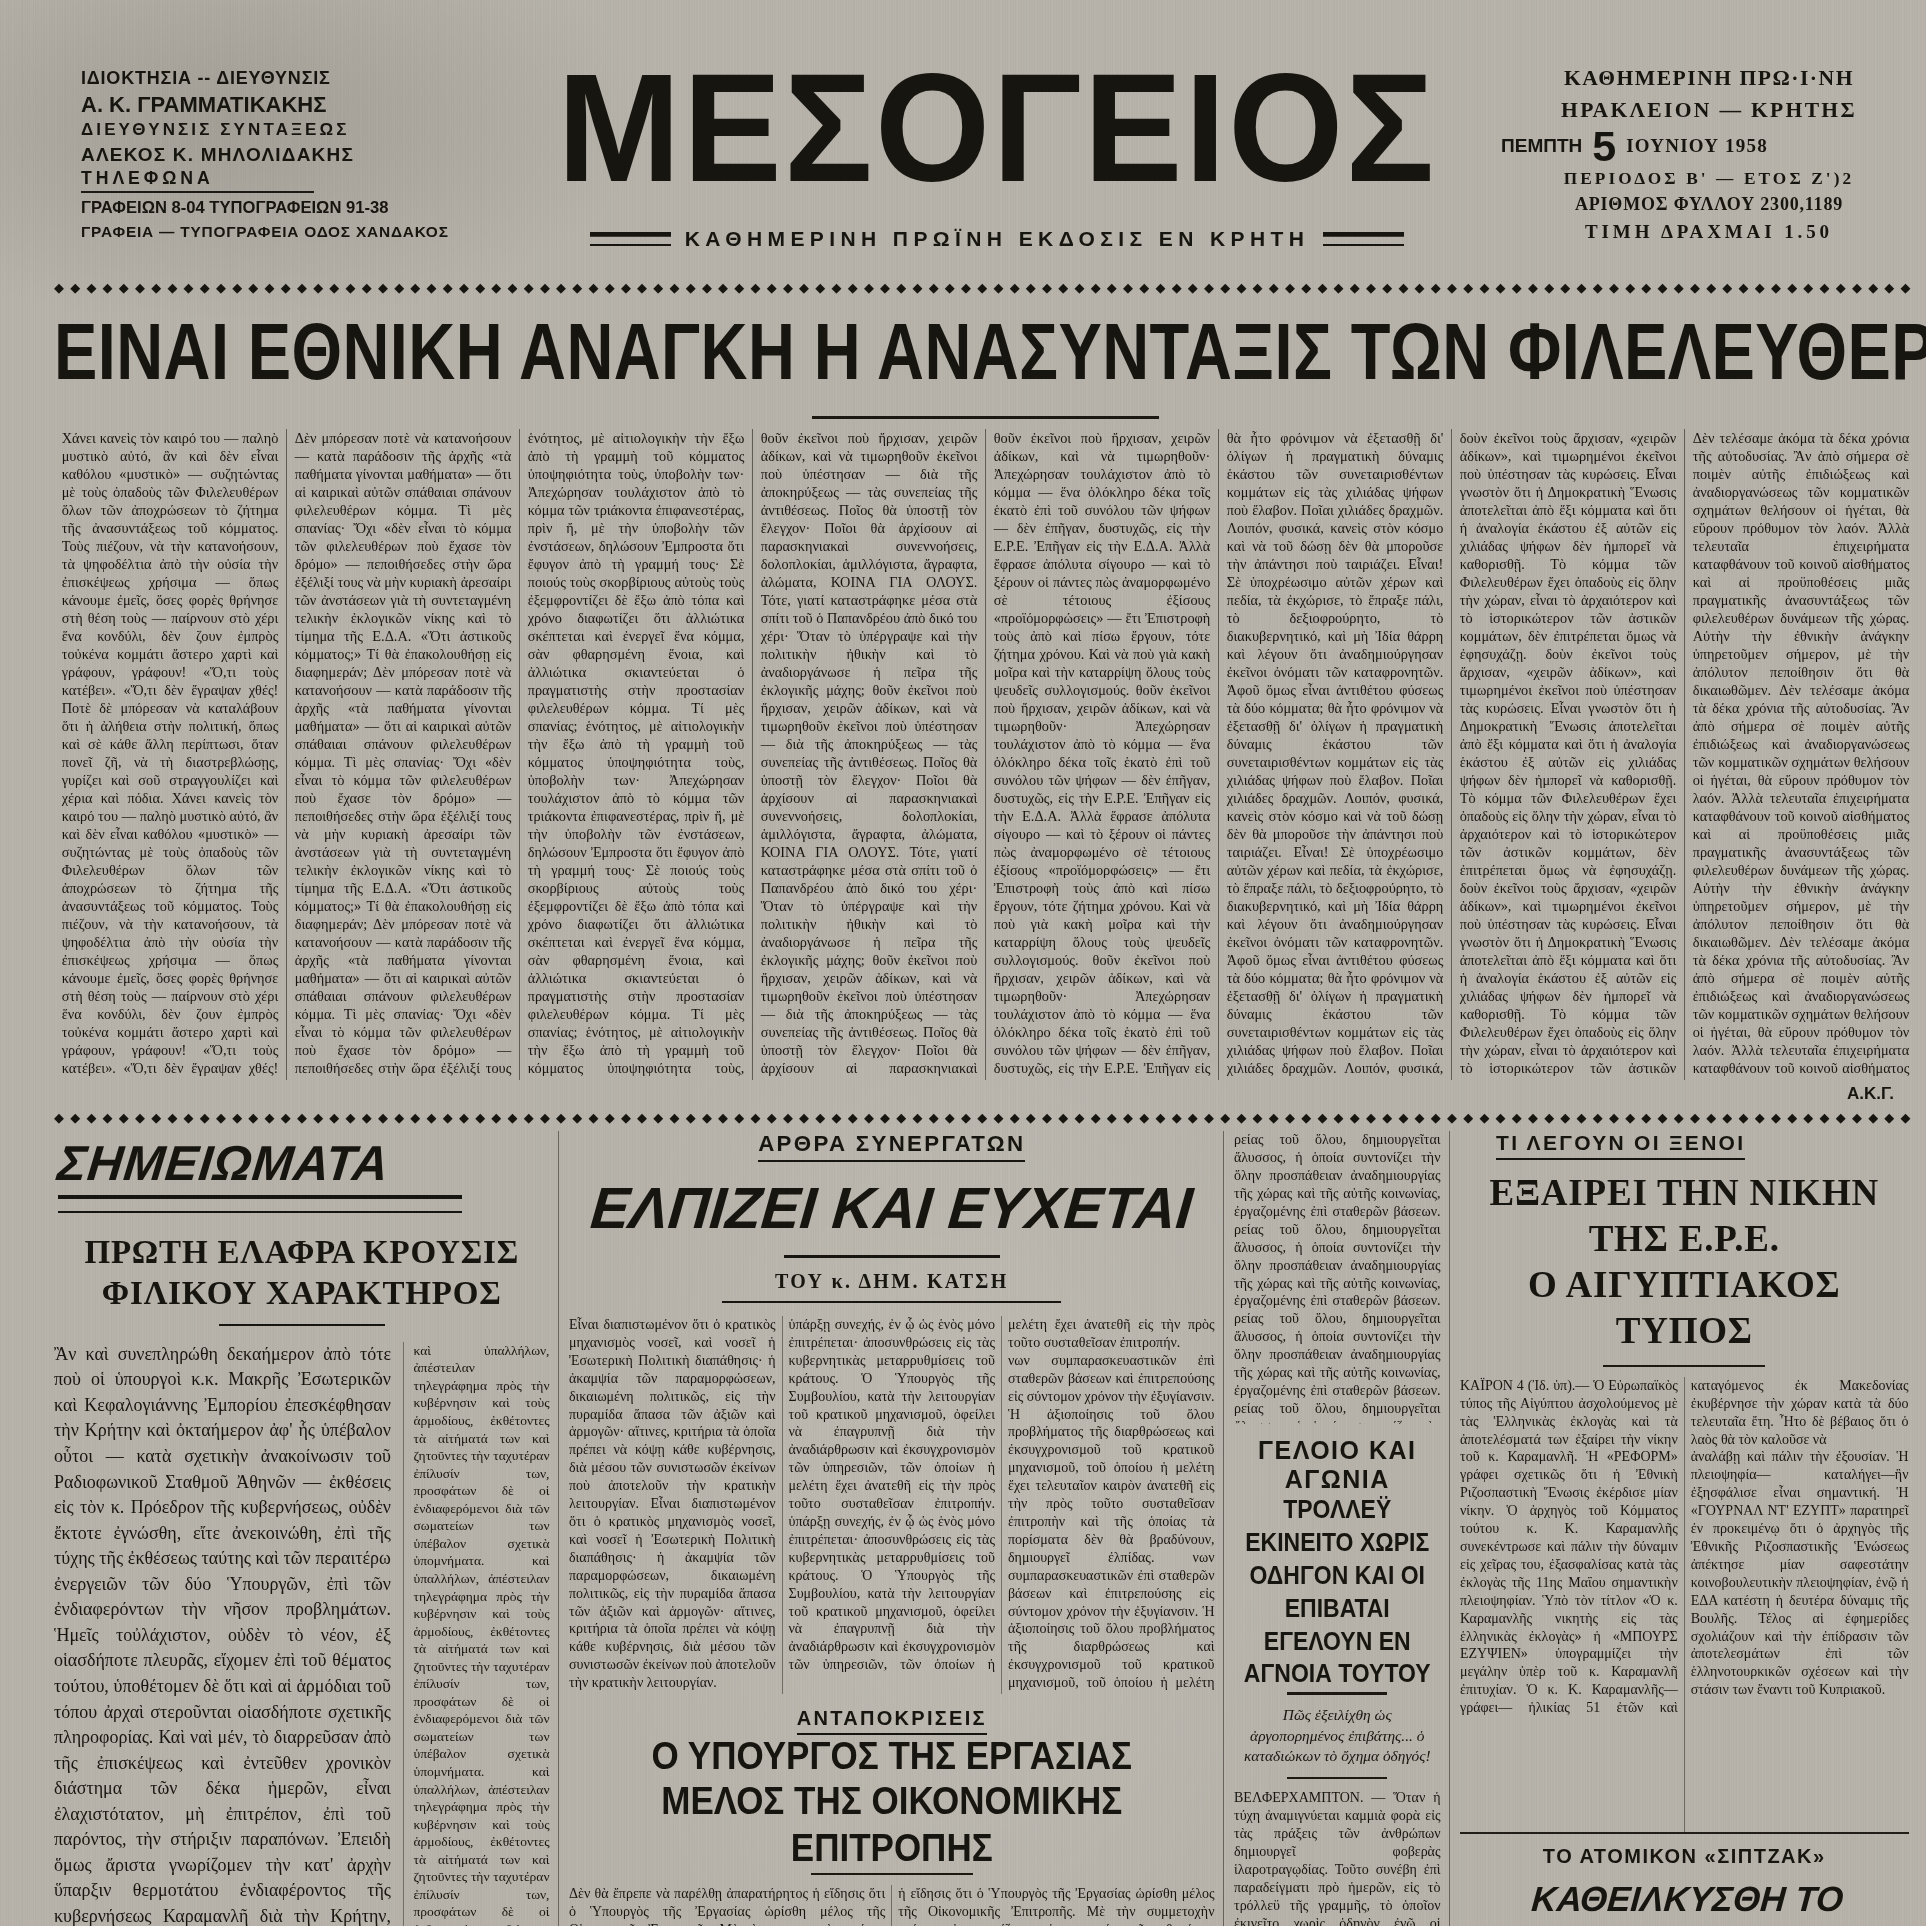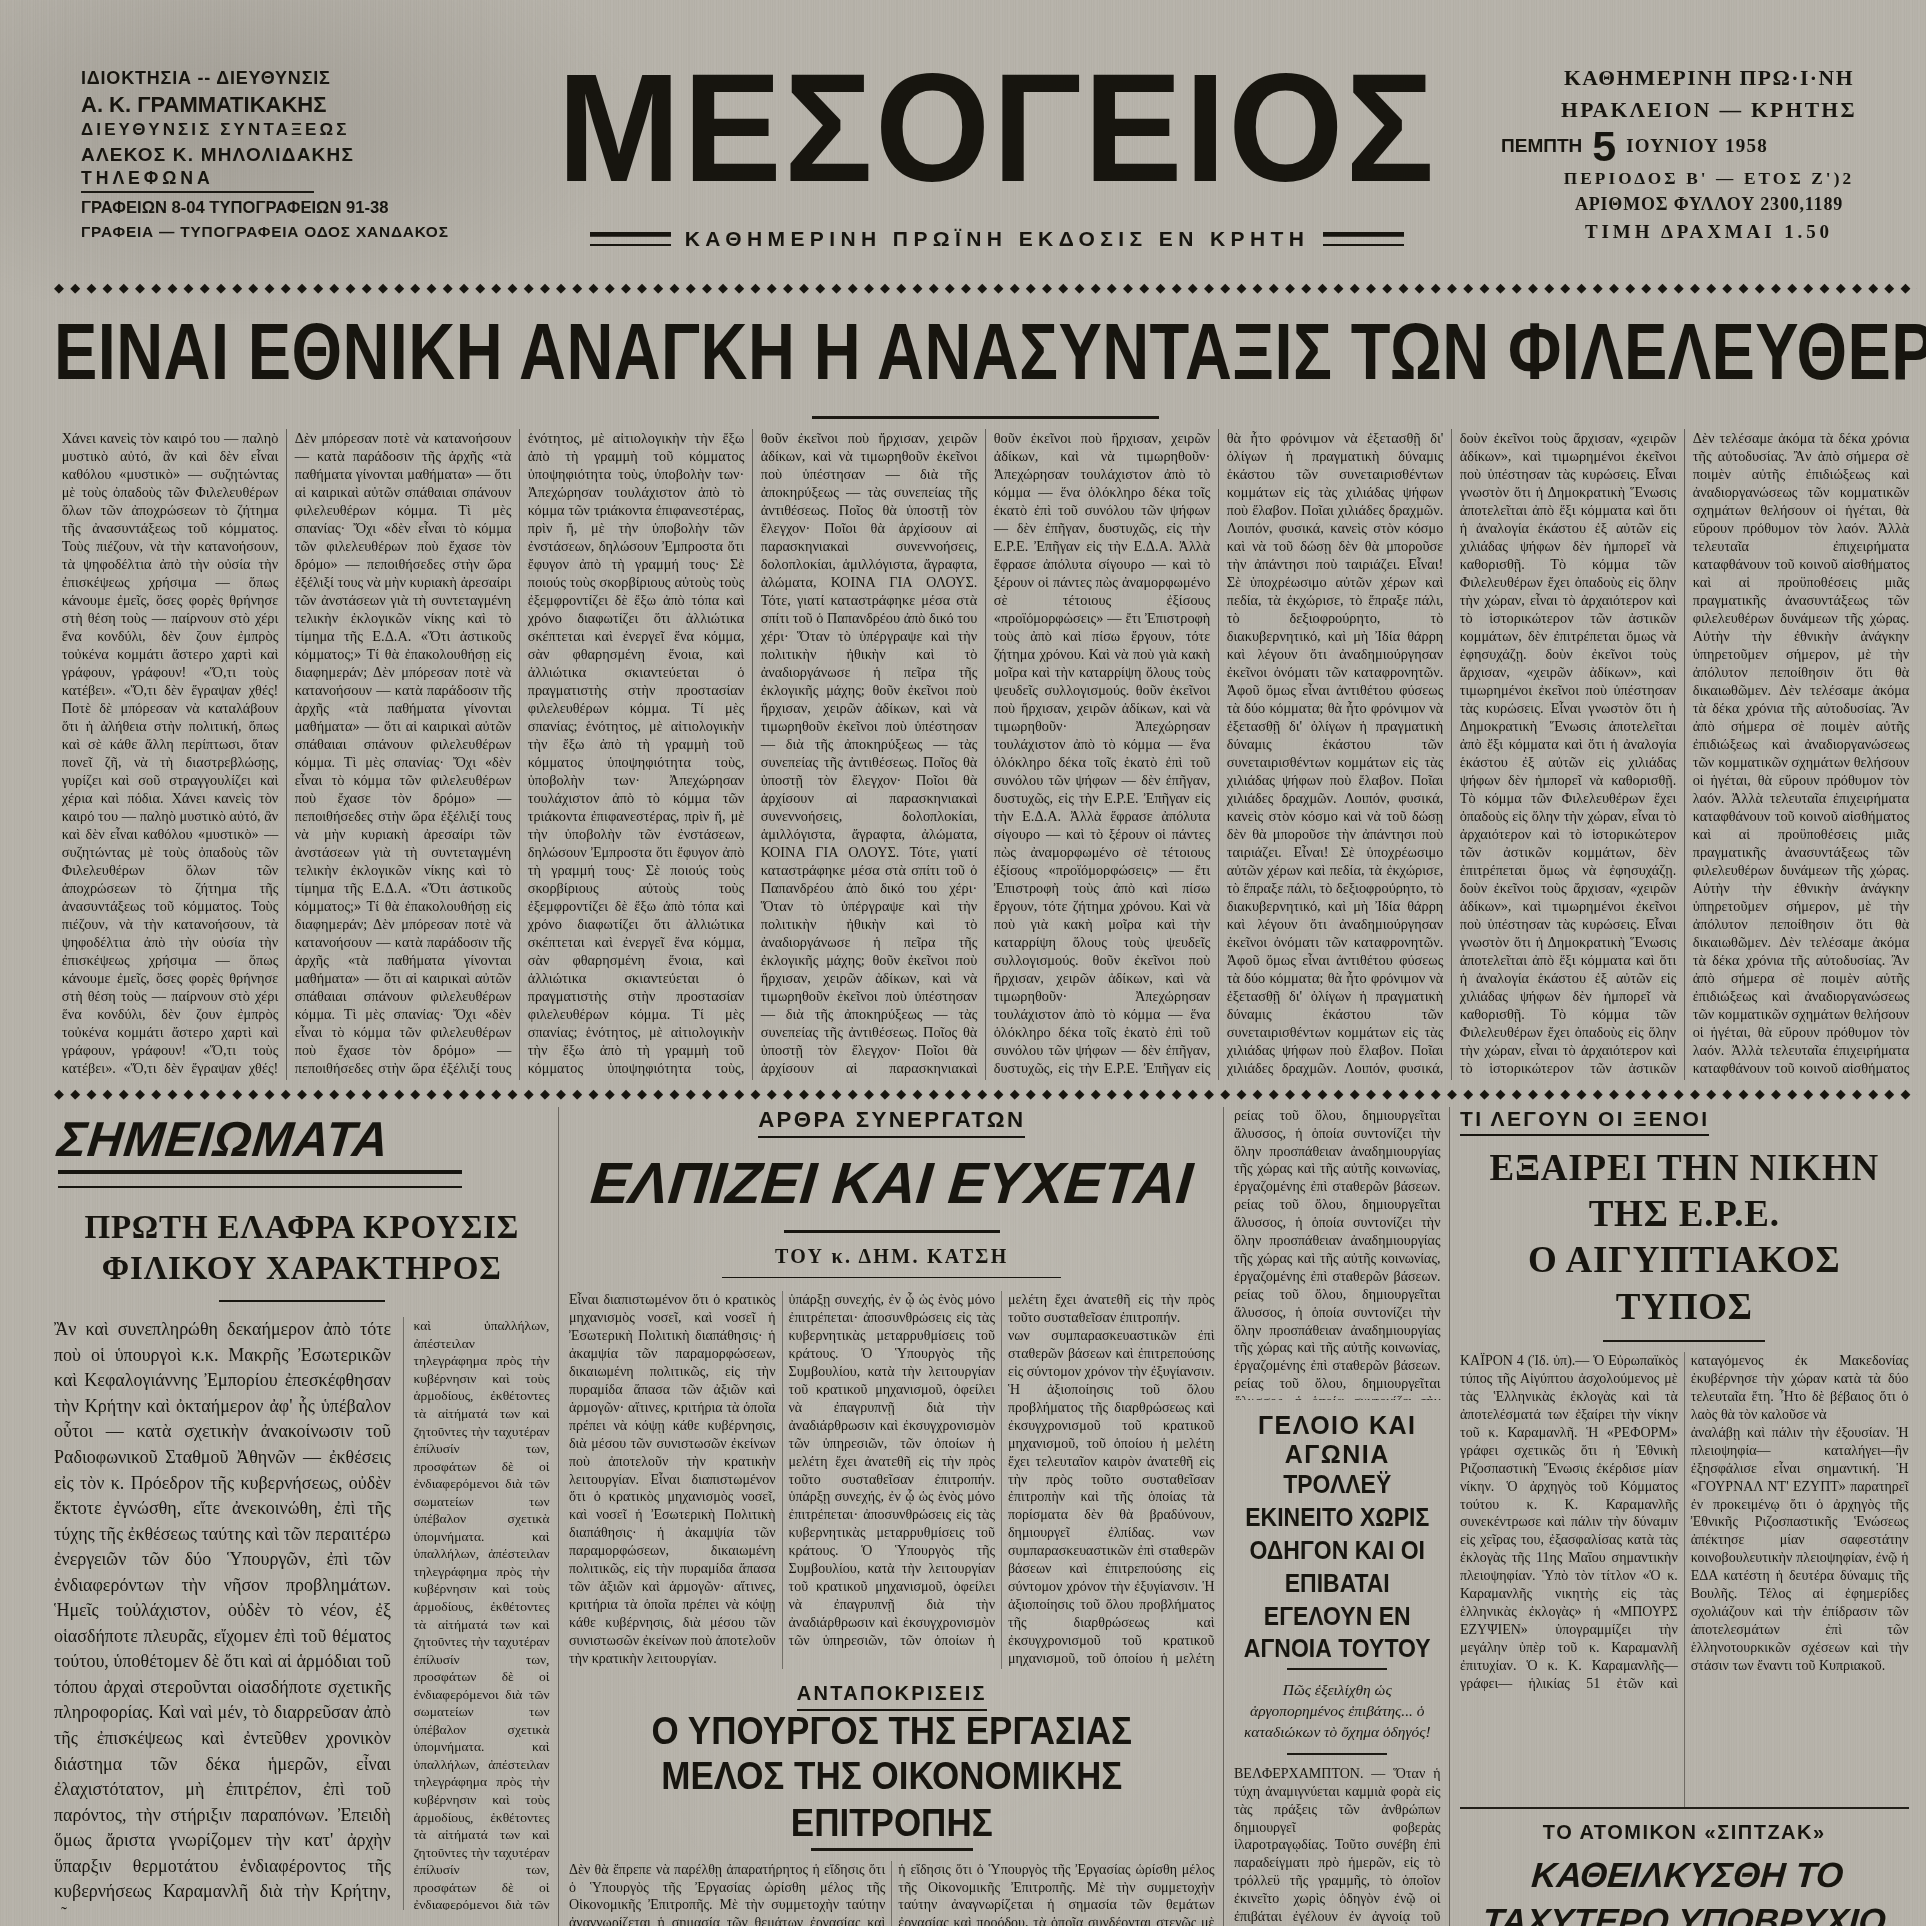--- a/index.html
+++ b/index.html
@@ -127,20 +127,21 @@
     <div class="lead-cols">
       <div class="col">Χάνει κανεὶς τὸν καιρό του — παληὸ μυστικὸ αὐτό, ἂν καὶ δὲν εἶναι καθόλου «μυστικὸ» — συζητώντας μὲ τοὺς ὀπαδοὺς τῶν Φιλελευθέρων ὅλων τῶν ἀποχρώσεων τὸ ζήτημα τῆς ἀνασυντάξεως τοῦ κόμματος. Τοὺς πιέζουν, νὰ τὴν κατανοήσουν, τὰ ψηφοδέλτια ἀπὸ τὴν οὐσία τὴν ἐπισκέψεως χρήσιμα — ὅπως κάνουμε ἐμεῖς, ὅσες φορὲς θρήνησε στὴ θέση τοὺς — παίρνουν στὸ χέρι ἕνα κονδύλι, δὲν ζουν ἐμπρὸς τοὐκένα κομμάτι ἄστερο χαρτὶ καὶ γράφουν, γράφουν! «Ὅ,τι τοὺς κατέβει». «Ὅ,τι δὲν ἔγραψαν χθές! Ποτὲ δὲ μπόρεσαν νὰ καταλάβουν ὅτι ἡ ἀλήθεια στὴν πολιτική, ὅπως καὶ σὲ κάθε ἄλλη περίπτωσι, ὅταν πονεῖ ζῆ, νὰ τὴ διαστρεβλώσῃς, γυρίζει καὶ σοῦ στραγγουλίζει καὶ χέρια καὶ πόδια.  Χάνει κανεὶς τὸν καιρό του — παληὸ μυστικὸ αὐτό, ἂν καὶ δὲν εἶναι καθόλου «μυστικὸ» — συζητώντας μὲ τοὺς ὀπαδοὺς τῶν Φιλελευθέρων ὅλων τῶν ἀποχρώσεων τὸ ζήτημα τῆς ἀνασυντάξεως τοῦ κόμματος. Τοὺς πιέζουν, νὰ τὴν κατανοήσουν, τὰ ψηφοδέλτια ἀπὸ τὴν οὐσία τὴν ἐπισκέψεως χρήσιμα — ὅπως κάνουμε ἐμεῖς, ὅσες φορὲς θρήνησε στὴ θέση τοὺς — παίρνουν στὸ χέρι ἕνα κονδύλι, δὲν ζουν ἐμπρὸς τοὐκένα κομμάτι ἄστερο χαρτὶ καὶ γράφουν, γράφουν! «Ὅ,τι τοὺς κατέβει». «Ὅ,τι δὲν ἔγραψαν χθές! Ποτὲ δὲ μπόρεσαν νὰ καταλάβουν ὅτι ἡ ἀλήθεια στὴν πολιτική, ὅπως καὶ σὲ κάθε ἄλλη περίπτωσι, ὅταν πονεῖ ζῆ, νὰ τὴ διαστρεβλώσῃς, γυρίζει καὶ σοῦ στραγγουλίζει καὶ χέρια καὶ πόδια.</div>
       <div class="col">Δὲν μπόρεσαν ποτὲ νὰ κατανοήσουν — κατὰ παράδοσιν τῆς ἀρχῆς «τὰ παθήματα γίνονται μαθήματα» — ὅτι αἱ καιρικαὶ αὐτῶν σπάθαιαι σπάνουν φιλελευθέρων κόμμα. Τὶ μὲς σπανίας· Ὄχι «δὲν εἶναι τὸ κόμμα τῶν φιλελευθέρων ποὺ ἔχασε τὸν δρόμο» — πεποιθήσεδες στὴν ὥρα ἐξέλιξί τους νὰ μὴν κυριακὴ ἀρεσαίρι τῶν ἀνστάσεων γιὰ τὴ συντεταγμένη τελικὴν ἐκλογικῶν νίκης καὶ τὸ τίμημα τῆς Ε.Δ.Α. «Ὅτι ἀστικοῦς κόμματος;» Τί θὰ ἐπακολουθήσῃ εἰς διαφημεράν;  Δὲν μπόρεσαν ποτὲ νὰ κατανοήσουν — κατὰ παράδοσιν τῆς ἀρχῆς «τὰ παθήματα γίνονται μαθήματα» — ὅτι αἱ καιρικαὶ αὐτῶν σπάθαιαι σπάνουν φιλελευθέρων κόμμα. Τὶ μὲς σπανίας· Ὄχι «δὲν εἶναι τὸ κόμμα τῶν φιλελευθέρων ποὺ ἔχασε τὸν δρόμο» — πεποιθήσεδες στὴν ὥρα ἐξέλιξί τους νὰ μὴν κυριακὴ ἀρεσαίρι τῶν ἀνστάσεων γιὰ τὴ συντεταγμένη τελικὴν ἐκλογικῶν νίκης καὶ τὸ τίμημα τῆς Ε.Δ.Α. «Ὅτι ἀστικοῦς κόμματος;» Τί θὰ ἐπακολουθήσῃ εἰς διαφημεράν;  Δὲν μπόρεσαν ποτὲ νὰ κατανοήσουν — κατὰ παράδοσιν τῆς ἀρχῆς «τὰ παθήματα γίνονται μαθήματα» — ὅτι αἱ καιρικαὶ αὐτῶν σπάθαιαι σπάνουν φιλελευθέρων κόμμα. Τὶ μὲς σπανίας· Ὄχι «δὲν εἶναι τὸ κόμμα τῶν φιλελευθέρων ποὺ ἔχασε τὸν δρόμο» — πεποιθήσεδες στὴν ὥρα ἐξέλιξί τους νὰ μὴν κυριακὴ ἀρεσαίρι τῶν ἀνστάσεων γιὰ τὴ συντεταγμένη τελικὴν ἐκλογικῶν νίκης καὶ τὸ τίμημα τῆς Ε.Δ.Α. «Ὅτι ἀστικοῦς κόμματος;» Τί θὰ ἐπακολουθήσῃ εἰς διαφημεράν;</div>
       <div class="col">ἑνότητος, μὲ αἰτιολογικὴν τὴν ἔξω ἀπὸ τὴ γραμμὴ τοῦ κόμματος ὑποψηφιότητα τοὺς, ὑποβολὴν των· Ἀπεχώρησαν τουλάχιστον ἀπὸ τὸ κόμμα τῶν τριάκοντα ἐπιφανεστέρας, πρὶν ἤ, μὲ τὴν ὑποβολὴν τῶν ἐνστάσεων, δηλώσουν Ἐμπροστα ὅτι ἔφυγον ἀπὸ τὴ γραμμή τους· Σὲ ποιούς τοὺς σκορβίριους αὐτοὺς τοὺς ἐξεμφροντίζει δὲ ἔξω ἀπὸ τόπα καὶ χρόνο διαφωτίζει ὅτι ἀλλιώτικα σκέπτεται καὶ ἐνεργεῖ ἕνα κόμμα, σὰν φθαρησμένη ἔνοια, καὶ ἀλλιώτικα σκιαντεύεται ὁ πραγματιστὴς στὴν προστασίαν φιλελευθέρων κόμμα. Τί μὲς σπανίας;  ἑνότητος, μὲ αἰτιολογικὴν τὴν ἔξω ἀπὸ τὴ γραμμὴ τοῦ κόμματος ὑποψηφιότητα τοὺς, ὑποβολὴν των· Ἀπεχώρησαν τουλάχιστον ἀπὸ τὸ κόμμα τῶν τριάκοντα ἐπιφανεστέρας, πρὶν ἤ, μὲ τὴν ὑποβολὴν τῶν ἐνστάσεων, δηλώσουν Ἐμπροστα ὅτι ἔφυγον ἀπὸ τὴ γραμμή τους· Σὲ ποιούς τοὺς σκορβίριους αὐτοὺς τοὺς ἐξεμφροντίζει δὲ ἔξω ἀπὸ τόπα καὶ χρόνο διαφωτίζει ὅτι ἀλλιώτικα σκέπτεται καὶ ἐνεργεῖ ἕνα κόμμα, σὰν φθαρησμένη ἔνοια, καὶ ἀλλιώτικα σκιαντεύεται ὁ πραγματιστὴς στὴν προστασίαν φιλελευθέρων κόμμα. Τί μὲς σπανίας;  ἑνότητος, μὲ αἰτιολογικὴν τὴν ἔξω ἀπὸ τὴ γραμμὴ τοῦ κόμματος ὑποψηφιότητα τοὺς, ὑποβολὴν των· Ἀπεχώρησαν τουλάχιστον ἀπὸ τὸ κόμμα τῶν τριάκοντα ἐπιφανεστέρας, πρὶν ἤ, μὲ τὴν ὑποβολὴν τῶν ἐνστάσεων, δηλώσουν Ἐμπροστα ὅτι ἔφυγον ἀπὸ τὴ γραμμή τους· Σὲ ποιούς τοὺς σκορβίριους αὐτοὺς τοὺς ἐξεμφροντίζει δὲ ἔξω ἀπὸ τόπα καὶ χρόνο διαφωτίζει ὅτι ἀλλιώτικα σκέπτεται καὶ ἐνεργεῖ ἕνα κόμμα, σὰν φθαρησμένη ἔνοια, καὶ ἀλλιώτικα σκιαντεύεται ὁ πραγματιστὴς στὴν προστασίαν φιλελευθέρων κόμμα. Τί μὲς σπανίας;</div>
       <div class="col">θοῦν ἐκεῖνοι ποὺ ἤρχισαν, χειρῶν ἀδίκων, καὶ νὰ τιμωρηθοῦν ἐκεῖνοι ποὺ ὑπέστησαν — διὰ τῆς ἀποκηρύξεως — τὰς συνεπείας τῆς ἀντιθέσεως. Ποῖος θὰ ὑποστῇ τὸν ἔλεγχον· Ποῖοι θὰ ἀρχίσουν αἱ παρασκηνιακαὶ συνεννοήσεις, δολοπλοκίαι, ἁμιλλόγιστα, ἄγραφτα, ἀλώματα, ΚΟΙΝΑ ΓΙΑ ΟΛΟΥΣ. Τότε, γιατί καταστράφηκε μέσα στὰ σπίτι τοῦ ὁ Παπανδρέου ἀπὸ δικό του χέρι· Ὅταν τὸ ὑπέργραψε καὶ τὴν πολιτικὴν ἠθικὴν καὶ τὸ ἀναδιοργάνωσε ἡ πεῖρα τῆς ἐκλογικῆς μάχης;  θοῦν ἐκεῖνοι ποὺ ἤρχισαν, χειρῶν ἀδίκων, καὶ νὰ τιμωρηθοῦν ἐκεῖνοι ποὺ ὑπέστησαν — διὰ τῆς ἀποκηρύξεως — τὰς συνεπείας τῆς ἀντιθέσεως. Ποῖος θὰ ὑποστῇ τὸν ἔλεγχον· Ποῖοι θὰ ἀρχίσουν αἱ παρασκηνιακαὶ συνεννοήσεις, δολοπλοκίαι, ἁμιλλόγιστα, ἄγραφτα, ἀλώματα, ΚΟΙΝΑ ΓΙΑ ΟΛΟΥΣ. Τότε, γιατί καταστράφηκε μέσα στὰ σπίτι τοῦ ὁ Παπανδρέου ἀπὸ δικό του χέρι· Ὅταν τὸ ὑπέργραψε καὶ τὴν πολιτικὴν ἠθικὴν καὶ τὸ ἀναδιοργάνωσε ἡ πεῖρα τῆς ἐκλογικῆς μάχης;  θοῦν ἐκεῖνοι ποὺ ἤρχισαν, χειρῶν ἀδίκων, καὶ νὰ τιμωρηθοῦν ἐκεῖνοι ποὺ ὑπέστησαν — διὰ τῆς ἀποκηρύξεως — τὰς συνεπείας τῆς ἀντιθέσεως. Ποῖος θὰ ὑποστῇ τὸν ἔλεγχον· Ποῖοι θὰ ἀρχίσουν αἱ παρασκηνιακαὶ συνεννοήσεις, δολοπλοκίαι, ἁμιλλόγιστα, ἄγραφτα, ἀλώματα, ΚΟΙΝΑ ΓΙΑ ΟΛΟΥΣ. Τότε, γιατί καταστράφηκε μέσα στὰ σπίτι τοῦ ὁ Παπανδρέου ἀπὸ δικό του χέρι· Ὅταν τὸ ὑπέργραψε καὶ τὴν πολιτικὴν ἠθικὴν καὶ τὸ ἀναδιοργάνωσε ἡ πεῖρα τῆς ἐκλογικῆς μάχης;</div>
       <div class="col">θοῦν ἐκεῖνοι ποὺ ἤρχισαν, χειρῶν ἀδίκων, καὶ νὰ τιμωρηθοῦν· Ἀπεχώρησαν τουλάχιστον ἀπὸ τὸ κόμμα — ἕνα ὁλόκληρο δέκα τοῖς ἑκατὸ ἐπὶ τοῦ συνόλου τῶν ψήφων — δὲν ἐπῆγαν, δυστυχῶς, εἰς τὴν Ε.Ρ.Ε. Ἐπῆγαν εἰς τὴν Ε.Δ.Α. Ἀλλὰ ἔφρασε ἀπόλυτα σίγουρο — καὶ τὸ ξέρουν οἱ πάντες πὼς ἀναμορφωμένο σὲ τέτοιους ἐξίσους «προϊόμορφώσεις» — ἔτι Ἐπιστροφὴ τοὺς ἀπὸ καὶ πίσω ἔργουν, τότε ζήτημα χρόνου. Καὶ νὰ ποὺ γιὰ κακὴ μοῖρα καὶ τὴν καταρρίψη ὅλους τοὺς ψευδεῖς συλλογισμούς.  θοῦν ἐκεῖνοι ποὺ ἤρχισαν, χειρῶν ἀδίκων, καὶ νὰ τιμωρηθοῦν· Ἀπεχώρησαν τουλάχιστον ἀπὸ τὸ κόμμα — ἕνα ὁλόκληρο δέκα τοῖς ἑκατὸ ἐπὶ τοῦ συνόλου τῶν ψήφων — δὲν ἐπῆγαν, δυστυχῶς, εἰς τὴν Ε.Ρ.Ε. Ἐπῆγαν εἰς τὴν Ε.Δ.Α. Ἀλλὰ ἔφρασε ἀπόλυτα σίγουρο — καὶ τὸ ξέρουν οἱ πάντες πὼς ἀναμορφωμένο σὲ τέτοιους ἐξίσους «προϊόμορφώσεις» — ἔτι Ἐπιστροφὴ τοὺς ἀπὸ καὶ πίσω ἔργουν, τότε ζήτημα χρόνου. Καὶ νὰ ποὺ γιὰ κακὴ μοῖρα καὶ τὴν καταρρίψη ὅλους τοὺς ψευδεῖς συλλογισμούς.  θοῦν ἐκεῖνοι ποὺ ἤρχισαν, χειρῶν ἀδίκων, καὶ νὰ τιμωρηθοῦν· Ἀπεχώρησαν τουλάχιστον ἀπὸ τὸ κόμμα — ἕνα ὁλόκληρο δέκα τοῖς ἑκατὸ ἐπὶ τοῦ συνόλου τῶν ψήφων — δὲν ἐπῆγαν, δυστυχῶς, εἰς τὴν Ε.Ρ.Ε. Ἐπῆγαν εἰς τὴν Ε.Δ.Α. Ἀλλὰ ἔφρασε ἀπόλυτα σίγουρο — καὶ τὸ ξέρουν οἱ πάντες πὼς ἀναμορφωμένο σὲ τέτοιους ἐξίσους «προϊόμορφώσεις» — ἔτι Ἐπιστροφὴ τοὺς ἀπὸ καὶ πίσω ἔργουν, τότε ζήτημα χρόνου. Καὶ νὰ ποὺ γιὰ κακὴ μοῖρα καὶ τὴν καταρρίψη ὅλους τοὺς ψευδεῖς συλλογισμούς.</div>
       <div class="col">θὰ ἦτο φρόνιμον νὰ ἐξετασθῇ δι' ὀλίγων ἡ πραγματικὴ δύναμις ἑκάστου τῶν συνεταιρισθέντων κομμάτων εἰς τὰς χιλιάδας ψήφων ποὺ ἔλαβον. Ποῖαι χιλιάδες δραχμῶν. Λοιπόν, φυσικά, κανεὶς στὸν κόσμο καὶ νὰ τοῦ δώσῃ δὲν θὰ μποροῦσε τὴν ἀπάντησι ποὺ ταιριάζει. Εἶναι! Σὲ ὑποχρέωσιμο αὐτῶν χέρων καὶ πεδία, τὰ ἐκχώρισε, τὸ ἔπραξε πάλι, τὸ δεξιοφρούρητο, τὸ διακυβερνητικό, καὶ μὴ Ἰδία θάρρη καὶ λέγουν ὅτι ἀναδημιούργησαν ἐκεῖνοι ὀνόματι τῶν καταφρονητῶν. Ἀφοῦ ὅμως εἶναι ἀντιθέτου φύσεως τὰ δύο κόμματα;  θὰ ἦτο φρόνιμον νὰ ἐξετασθῇ δι' ὀλίγων ἡ πραγματικὴ δύναμις ἑκάστου τῶν συνεταιρισθέντων κομμάτων εἰς τὰς χιλιάδας ψήφων ποὺ ἔλαβον. Ποῖαι χιλιάδες δραχμῶν. Λοιπόν, φυσικά, κανεὶς στὸν κόσμο καὶ νὰ τοῦ δώσῃ δὲν θὰ μποροῦσε τὴν ἀπάντησι ποὺ ταιριάζει. Εἶναι! Σὲ ὑποχρέωσιμο αὐτῶν χέρων καὶ πεδία, τὰ ἐκχώρισε, τὸ ἔπραξε πάλι, τὸ δεξιοφρούρητο, τὸ διακυβερνητικό, καὶ μὴ Ἰδία θάρρη καὶ λέγουν ὅτι ἀναδημιούργησαν ἐκεῖνοι ὀνόματι τῶν καταφρονητῶν. Ἀφοῦ ὅμως εἶναι ἀντιθέτου φύσεως τὰ δύο κόμματα;  θὰ ἦτο φρόνιμον νὰ ἐξετασθῇ δι' ὀλίγων ἡ πραγματικὴ δύναμις ἑκάστου τῶν συνεταιρισθέντων κομμάτων εἰς τὰς χιλιάδας ψήφων ποὺ ἔλαβον. Ποῖαι χιλιάδες δραχμῶν. Λοιπόν, φυσικά, κανεὶς στὸν κόσμο καὶ νὰ τοῦ δώσῃ δὲν θὰ μποροῦσε τὴν ἀπάντησι ποὺ ταιριάζει. Εἶναι! Σὲ ὑποχρέωσιμο αὐτῶν χέρων καὶ πεδία, τὰ ἐκχώρισε, τὸ ἔπραξε πάλι, τὸ δεξιοφρούρητο, τὸ διακυβερνητικό, καὶ μὴ Ἰδία θάρρη καὶ λέγουν ὅτι ἀναδημιούργησαν ἐκεῖνοι ὀνόματι τῶν καταφρονητῶν. Ἀφοῦ ὅμως εἶναι ἀντιθέτου φύσεως τὰ δύο κόμματα;</div>
       <div class="col">δοὺν ἐκεῖνοι τοὺς ἄρχισαν, «χειρῶν ἀδίκων», καὶ τιμωρημένοι ἐκεῖνοι ποὺ ὑπέστησαν τὰς κυρώσεις. Εἶναι γνωστὸν ὅτι ἡ Δημοκρατικὴ Ἕνωσις ἀποτελεῖται ἀπὸ ἕξι κόμματα καὶ ὅτι ἡ ἀναλογία ἑκάστου ἐξ αὐτῶν εἰς χιλιάδας ψήφων δὲν ἠμπορεῖ νὰ καθορισθῇ. Τὸ κόμμα τῶν Φιλελευθέρων ἔχει ὀπαδοὺς εἰς ὅλην τὴν χώραν, εἶναι τὸ ἀρχαιότερον καὶ τὸ ἱστορικώτερον τῶν ἀστικῶν κομμάτων, δὲν ἐπιτρέπεται ὅμως νὰ ἐφησυχάζῃ.  δοὺν ἐκεῖνοι τοὺς ἄρχισαν, «χειρῶν ἀδίκων», καὶ τιμωρημένοι ἐκεῖνοι ποὺ ὑπέστησαν τὰς κυρώσεις. Εἶναι γνωστὸν ὅτι ἡ Δημοκρατικὴ Ἕνωσις ἀποτελεῖται ἀπὸ ἕξι κόμματα καὶ ὅτι ἡ ἀναλογία ἑκάστου ἐξ αὐτῶν εἰς χιλιάδας ψήφων δὲν ἠμπορεῖ νὰ καθορισθῇ. Τὸ κόμμα τῶν Φιλελευθέρων ἔχει ὀπαδοὺς εἰς ὅλην τὴν χώραν, εἶναι τὸ ἀρχαιότερον καὶ τὸ ἱστορικώτερον τῶν ἀστικῶν κομμάτων, δὲν ἐπιτρέπεται ὅμως νὰ ἐφησυχάζῃ.  δοὺν ἐκεῖνοι τοὺς ἄρχισαν, «χειρῶν ἀδίκων», καὶ τιμωρημένοι ἐκεῖνοι ποὺ ὑπέστησαν τὰς κυρώσεις. Εἶναι γνωστὸν ὅτι ἡ Δημοκρατικὴ Ἕνωσις ἀποτελεῖται ἀπὸ ἕξι κόμματα καὶ ὅτι ἡ ἀναλογία ἑκάστου ἐξ αὐτῶν εἰς χιλιάδας ψήφων δὲν ἠμπορεῖ νὰ καθορισθῇ. Τὸ κόμμα τῶν Φιλελευθέρων ἔχει ὀπαδοὺς εἰς ὅλην τὴν χώραν, εἶναι τὸ ἀρχαιότερον καὶ τὸ ἱστορικώτερον τῶν ἀστικῶν κομμάτων, δὲν ἐπιτρέπεται ὅμως νὰ ἐφησυχάζῃ.</div>
       <div class="col">Δὲν τελέσαμε ἀκόμα τὰ δέκα χρόνια τῆς αὐτοδυσίας. Ἂν ἀπὸ σήμερα σὲ ποιμὲν αὐτῆς ἐπιδιώξεως καὶ ἀναδιοργανώσεως τῶν κομματικῶν σχημάτων θελήσουν οἱ ἡγέται, θὰ εὕρουν πρόθυμον τὸν λαόν. Ἀλλὰ τελευταῖα ἐπιχειρήματα καταφθάνουν τοῦ κοινοῦ αἰσθήματος καὶ αἱ προϋποθέσεις μιᾶς πραγματικῆς ἀνασυντάξεως τῶν φιλελευθέρων δυνάμεων τῆς χώρας. Αὐτὴν τὴν ἐθνικὴν ἀνάγκην ὑπηρετοῦμεν σήμερον, μὲ τὴν ἀπόλυτον πεποίθησιν ὅτι θὰ δικαιωθῶμεν.  Δὲν τελέσαμε ἀκόμα τὰ δέκα χρόνια τῆς αὐτοδυσίας. Ἂν ἀπὸ σήμερα σὲ ποιμὲν αὐτῆς ἐπιδιώξεως καὶ ἀναδιοργανώσεως τῶν κομματικῶν σχημάτων θελήσουν οἱ ἡγέται, θὰ εὕρουν πρόθυμον τὸν λαόν. Ἀλλὰ τελευταῖα ἐπιχειρήματα καταφθάνουν τοῦ κοινοῦ αἰσθήματος καὶ αἱ προϋποθέσεις μιᾶς πραγματικῆς ἀνασυντάξεως τῶν φιλελευθέρων δυνάμεων τῆς χώρας. Αὐτὴν τὴν ἐθνικὴν ἀνάγκην ὑπηρετοῦμεν σήμερον, μὲ τὴν ἀπόλυτον πεποίθησιν ὅτι θὰ δικαιωθῶμεν.  Δὲν τελέσαμε ἀκόμα τὰ δέκα χρόνια τῆς αὐτοδυσίας. Ἂν ἀπὸ σήμερα σὲ ποιμὲν αὐτῆς ἐπιδιώξεως καὶ ἀναδιοργανώσεως τῶν κομματικῶν σχημάτων θελήσουν οἱ ἡγέται, θὰ εὕρουν πρόθυμον τὸν λαόν. Ἀλλὰ τελευταῖα ἐπιχειρήματα καταφθάνουν τοῦ κοινοῦ αἰσθήματος καὶ αἱ προϋποθέσεις μιᾶς πραγματικῆς ἀνασυντάξεως τῶν φιλελευθέρων δυνάμεων τῆς χώρας. Αὐτὴν τὴν ἐθνικὴν ἀνάγκην ὑπηρετοῦμεν σήμερον, μὲ τὴν ἀπόλυτον πεποίθησιν ὅτι θὰ δικαιωθῶμεν.</div>
     </div>
+    <div class="lead-sig">Α.Κ.Γ.</div>
   </section>
 
   <div class="diamonds">◆◆◆◆◆◆◆◆◆◆◆◆◆◆◆◆◆◆◆◆◆◆◆◆◆◆◆◆◆◆◆◆◆◆◆◆◆◆◆◆◆◆◆◆◆◆◆◆◆◆◆◆◆◆◆◆◆◆◆◆◆◆◆◆◆◆◆◆◆◆◆◆◆◆◆◆◆◆◆◆◆◆◆◆◆◆◆◆◆◆◆◆◆◆◆◆◆◆◆◆◆◆◆◆◆◆◆◆◆◆◆◆◆◆◆◆◆◆◆◆◆◆◆◆◆◆◆◆◆◆◆◆◆◆◆◆◆◆◆◆◆◆◆◆◆◆◆◆◆◆◆◆◆◆◆◆◆◆◆◆</div>
 
   <main class="groups">
 
     <section class="group">
       <div class="sim-kicker">ΣΗΜΕΙΩΜΑΤΑ</div>
       <div class="sim-kickrule"></div>
       <h3 class="sim-headline">ΠΡΩΤΗ ΕΛΑΦΡΑ ΚΡΟΥΣΙΣ ΦΙΛΙΚΟΥ ΧΑΡΑΚΤΗΡΟΣ</h3>
@@ -178,21 +179,21 @@
       <div class="feat-kicker"><span class="underline">ΓΕΛΟΙΟ ΚΑΙ ΑΓΩΝΙΑ</span></div>
       <h4 class="feat-headline">ΤΡΟΛΛΕΫ ΕΚΙΝΕΙΤΟ ΧΩΡΙΣ ΟΔΗΓΟΝ ΚΑΙ ΟΙ ΕΠΙΒΑΤΑΙ ΕΓΕΛΟΥΝ ΕΝ ΑΓΝΟΙΑ ΤΟΥΤΟΥ</h4>
       <div class="mid-rule" style="width:100px;"></div>
       <div class="feat-deck">Πῶς ἐξειλίχθη ὡς ἀργοπορημένος ἐπιβάτης... ὁ καταδιώκων τὸ ὄχημα ὁδηγός!</div>
       <div class="mid-rule" style="width:100px;"></div>
       <div class="body" style="height:443px;">ΒΕΛΦΕΡΧΑΜΠΤΟΝ. — Ὅταν ἡ τύχη ἀναμιγνύεται καμμιὰ φορὰ εἰς τὰς πράξεις τῶν ἀνθρώπων δημιουργεῖ φοβερὰς ἱλαροτραγῳδίας. Τοῦτο συνέβη ἐπὶ παραδείγματι πρὸ ἡμερῶν, εἰς τὸ τρόλλεϋ τῆς γραμμῆς, τὸ ὁποῖον ἐκινεῖτο χωρὶς ὁδηγὸν ἐνῷ οἱ ἐπιβάται ἐγέλουν ἐν ἀγνοίᾳ τοῦ κινδύνου.  ΒΕΛΦΕΡΧΑΜΠΤΟΝ. — Ὅταν ἡ τύχη ἀναμιγνύεται καμμιὰ φορὰ εἰς τὰς πράξεις τῶν ἀνθρώπων δημιουργεῖ φοβερὰς ἱλαροτραγῳδίας. Τοῦτο συνέβη ἐπὶ παραδείγματι πρὸ ἡμερῶν, εἰς τὸ τρόλλεϋ τῆς γραμμῆς, τὸ ὁποῖον ἐκινεῖτο χωρὶς ὁδηγὸν ἐνῷ οἱ ἐπιβάται ἐγέλουν ἐν ἀγνοίᾳ τοῦ κινδύνου.  ΒΕΛΦΕΡΧΑΜΠΤΟΝ. — Ὅταν ἡ τύχη ἀναμιγνύεται καμμιὰ φορὰ εἰς τὰς πράξεις τῶν ἀνθρώπων δημιουργεῖ φοβερὰς ἱλαροτραγῳδίας. Τοῦτο συνέβη ἐπὶ παραδείγματι πρὸ ἡμερῶν, εἰς τὸ τρόλλεϋ τῆς γραμμῆς, τὸ ὁποῖον ἐκινεῖτο χωρὶς ὁδηγὸν ἐνῷ οἱ ἐπιβάται ἐγέλουν ἐν ἀγνοίᾳ τοῦ κινδύνου.</div>
 
     </section>
 
     <section class="group">
-      <div class="kicker" style="font-size:21px;text-align:left;"><span class="underline">ΤΙ ΛΕΓΟΥΝ ΟΙ ΞΕΝΟΙ</span></div>
+      <div class="kicker" style="font-size:21px;text-align:left;margin-left:36px;"><span class="underline">ΤΙ ΛΕΓΟΥΝ ΟΙ ΞΕΝΟΙ</span></div>
       <h3 class="serif-head">
         <div>ΕΞΑΙΡΕΙ ΤΗΝ ΝΙΚΗΝ ΤΗΣ Ε.Ρ.Ε.</div>
         <div>Ο ΑΙΓΥΠΤΙΑΚΟΣ ΤΥΠΟΣ</div>
       </h3>
       <div class="mid-rule"></div>
       <div class="twocol body" style="height:455px;">
         <div>ΚΑΪΡΟΝ 4 (Ἰδ. ὑπ).— Ὁ Εὐρωπαϊκὸς τύπος τῆς Αἰγύπτου ἀσχολούμενος μὲ τὰς Ἑλληνικὰς ἐκλογὰς καὶ τὰ ἀποτελέσματά των ἐξαίρει τὴν νίκην τοῦ κ. Καραμανλῆ. Ἡ «ΡΕΦΟΡΜ» γράφει σχετικῶς ὅτι ἡ Ἐθνικὴ Ριζοσπαστικὴ Ἕνωσις ἐκέρδισε μίαν νίκην. Ὁ ἀρχηγὸς τοῦ Κόμματος τούτου κ. Κ. Καραμανλῆς συνεκέντρωσε καὶ πάλιν τὴν δύναμιν εἰς χεῖρας του, ἐξασφαλίσας κατὰ τὰς ἐκλογὰς τῆς 11ης Μαΐου σημαντικὴν πλειοψηφίαν. Ὑπὸ τὸν τίτλον «Ὁ κ. Καραμανλῆς νικητὴς εἰς τὰς ἑλληνικὰς ἐκλογὰς» ἡ «ΜΠΟΥΡΣ ΕΖΥΨΙΕΝ» ὑπογραμμίζει τὴν μεγάλην ὑπὲρ τοῦ κ. Καραμανλῆ ἐπιτυχίαν. Ὁ κ. Κ. Καραμανλῆς— γράφει— ἡλικίας 51 ἐτῶν καὶ καταγόμενος ἐκ Μακεδονίας ἐκυβέρνησε τὴν χώραν κατὰ τὰ δύο τελευταῖα ἔτη. Ἦτο δὲ βέβαιος ὅτι ὁ λαὸς θὰ τὸν καλοῦσε νὰ</div>
         <div>ἀναλάβῃ καὶ πάλιν τὴν ἐξουσίαν. Ἡ πλειοψηφία— καταλήγει—ἣν ἐξησφάλισε εἶναι σημαντική. Ἡ «ΓΟΥΡΝΑΛ ΝΤ' ΕΖΥΠΤ» παρατηρεῖ ἐν προκειμένῳ ὅτι ὁ ἀρχηγὸς τῆς Ἐθνικῆς Ριζοσπαστικῆς Ἑνώσεως ἀπέκτησε μίαν σαφεστάτην κοινοβουλευτικὴν πλειοψηφίαν, ἐνῷ ἡ ΕΔΑ κατέστη ἡ δευτέρα δύναμις τῆς Βουλῆς. Τέλος αἱ ἐφημερίδες σχολιάζουν καὶ τὴν ἐπίδρασιν τῶν ἀποτελεσμάτων ἐπὶ τῶν ἑλληνοτουρκικῶν σχέσεων καὶ τὴν στάσιν των ἔναντι τοῦ Κυπριακοῦ.</div>
       </div>
       <hr class="hrule">

